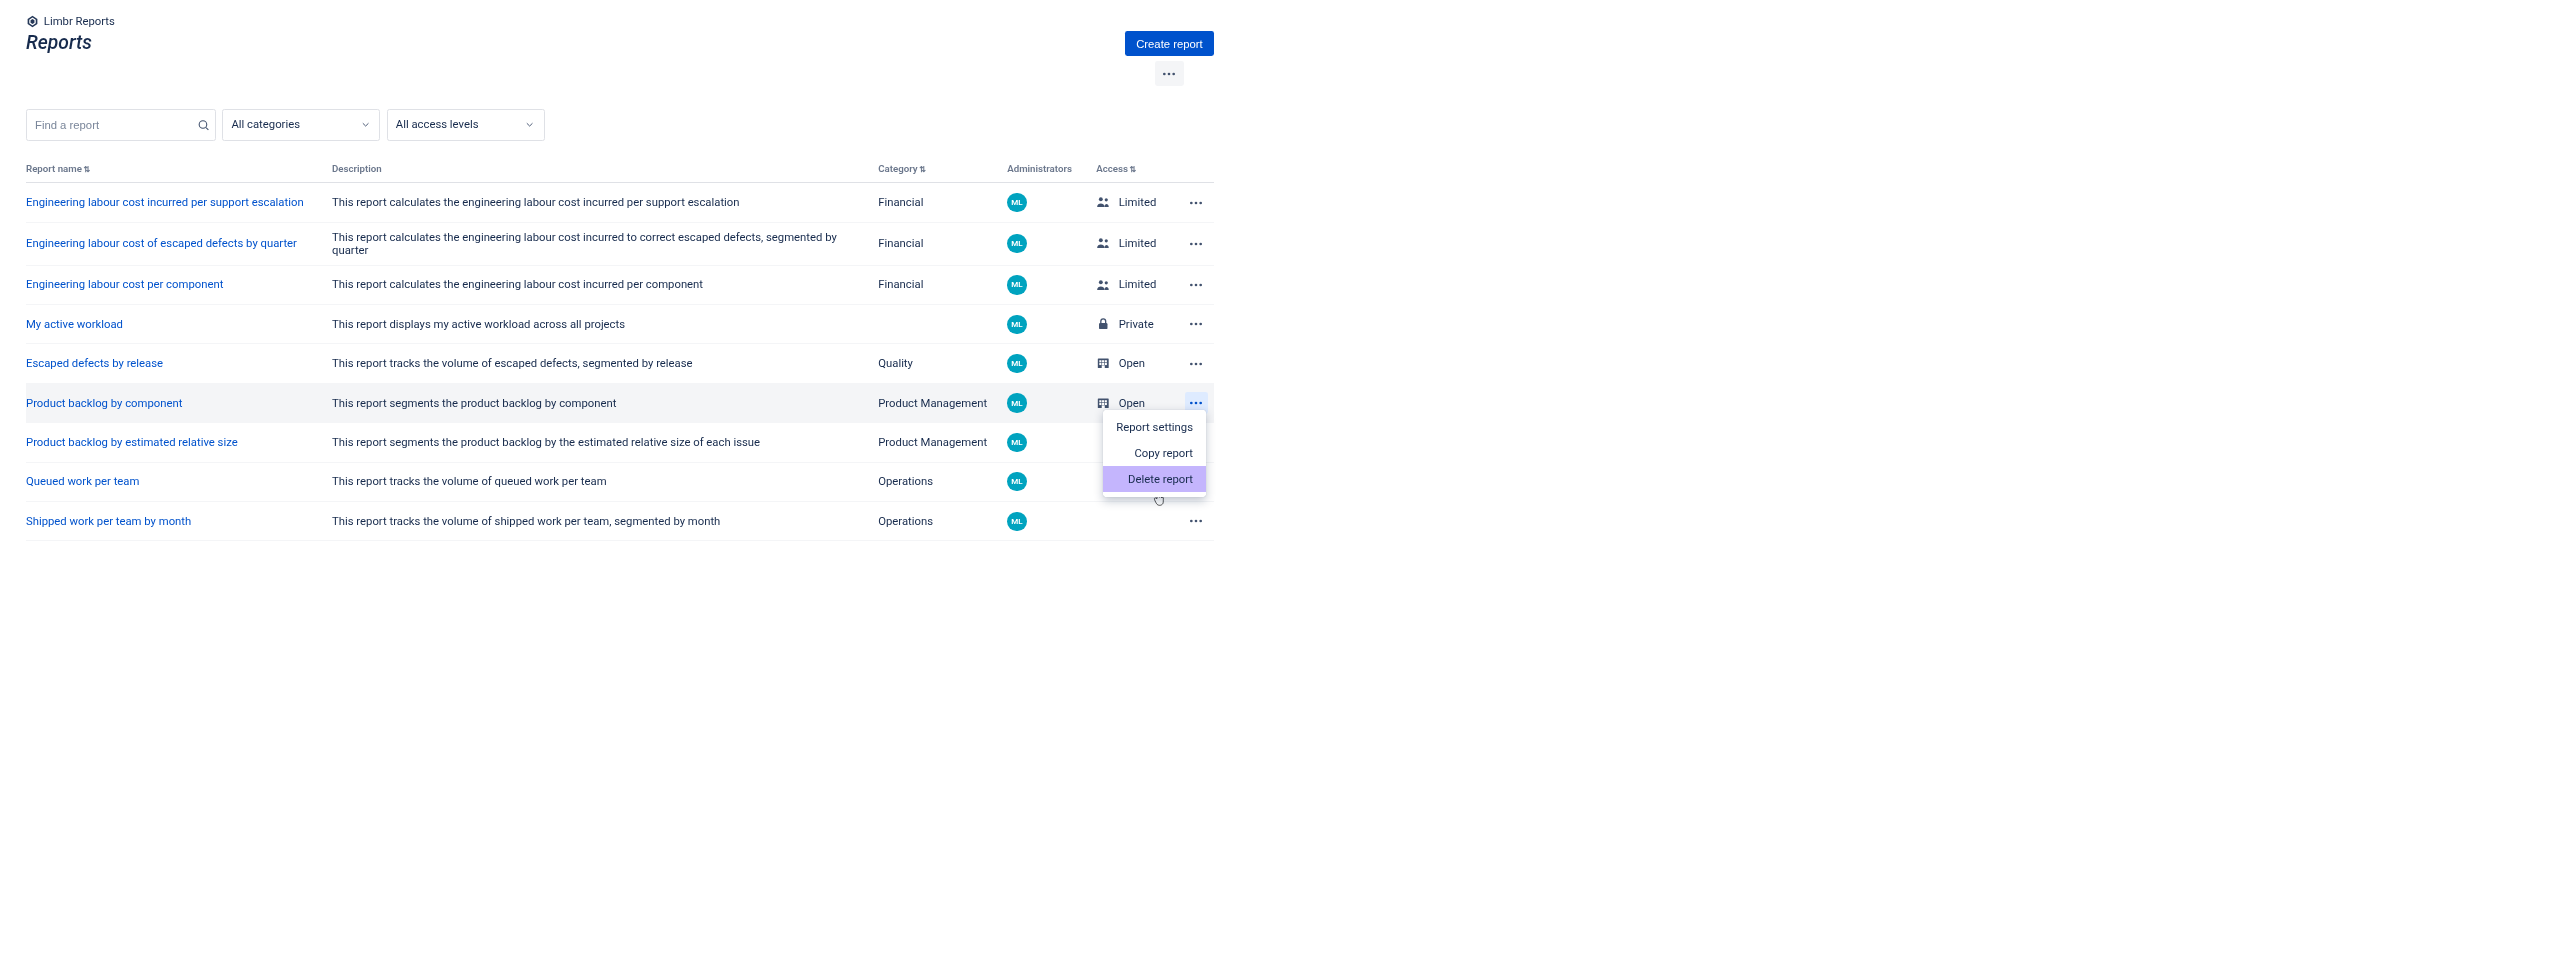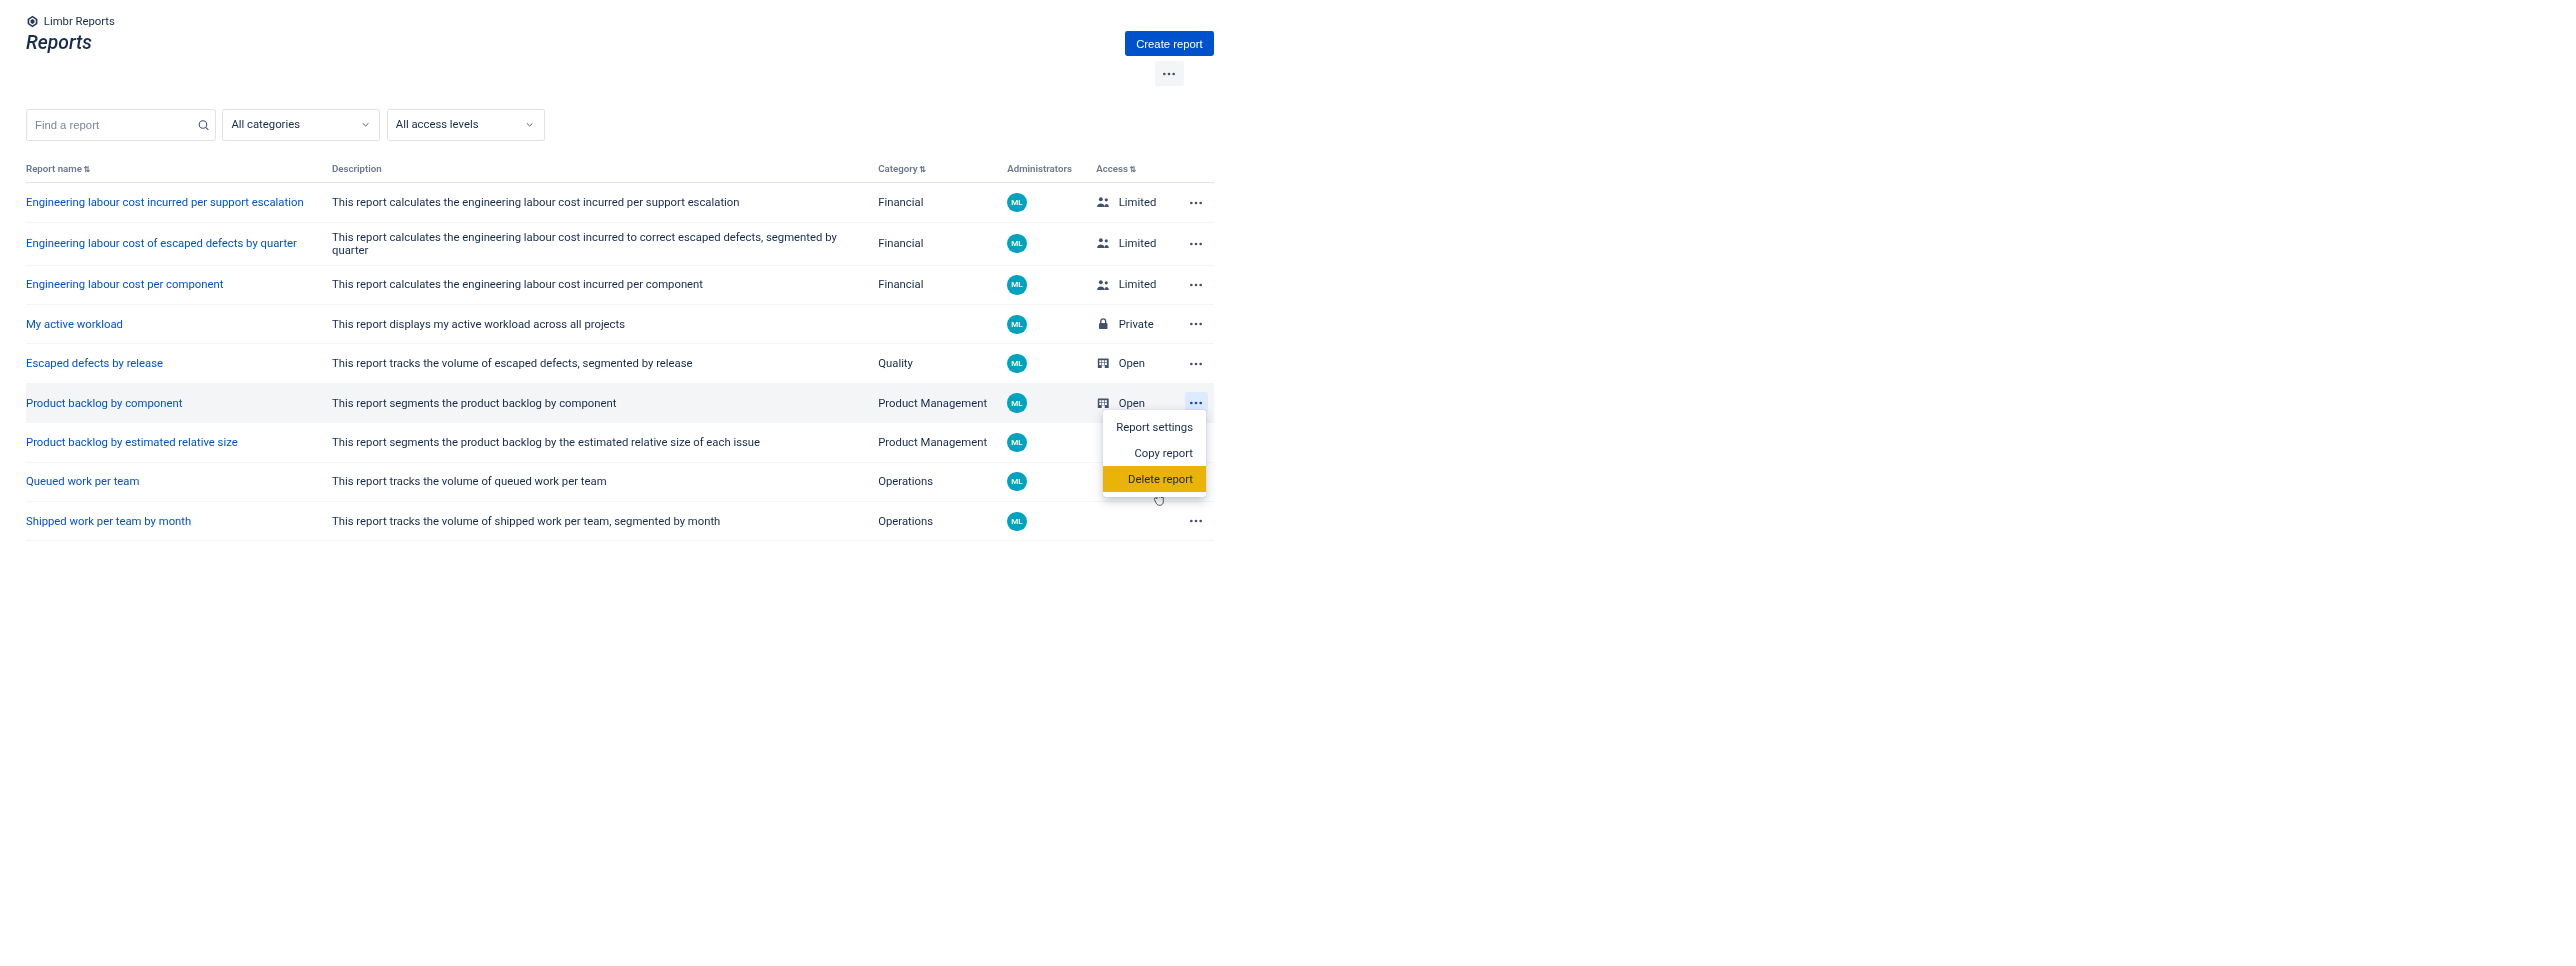--- a/index.html
+++ b/index.html
@@ -167,21 +167,21 @@
     padding: 4.8px 0;
     min-width: 103px;
     z-index: 10;
   }
   .dropdown-item {
     padding: 6.4px 13px;
     font-size: 11.3px;
     color: #172B4D;
     cursor: pointer;
   }
-  .dropdown-item.hover { background: #eab308; }
+  .dropdown-item.hover { background: #c4b5fd; }
 </style>
 </head>
 <body>
 
 <div class="container">
   <div class="breadcrumb">
     <span class="logo">
       <svg viewBox="0 0 16 16" width="13" height="13">
           <polygon points="8,1 14,5 14,11 8,15 2,11 2,5" fill="#253858"></polygon>
           <polygon points="8,3.2 12,5.8 12,10.2 8,12.8 4,10.2 4,5.8" fill="#fff"></polygon>

